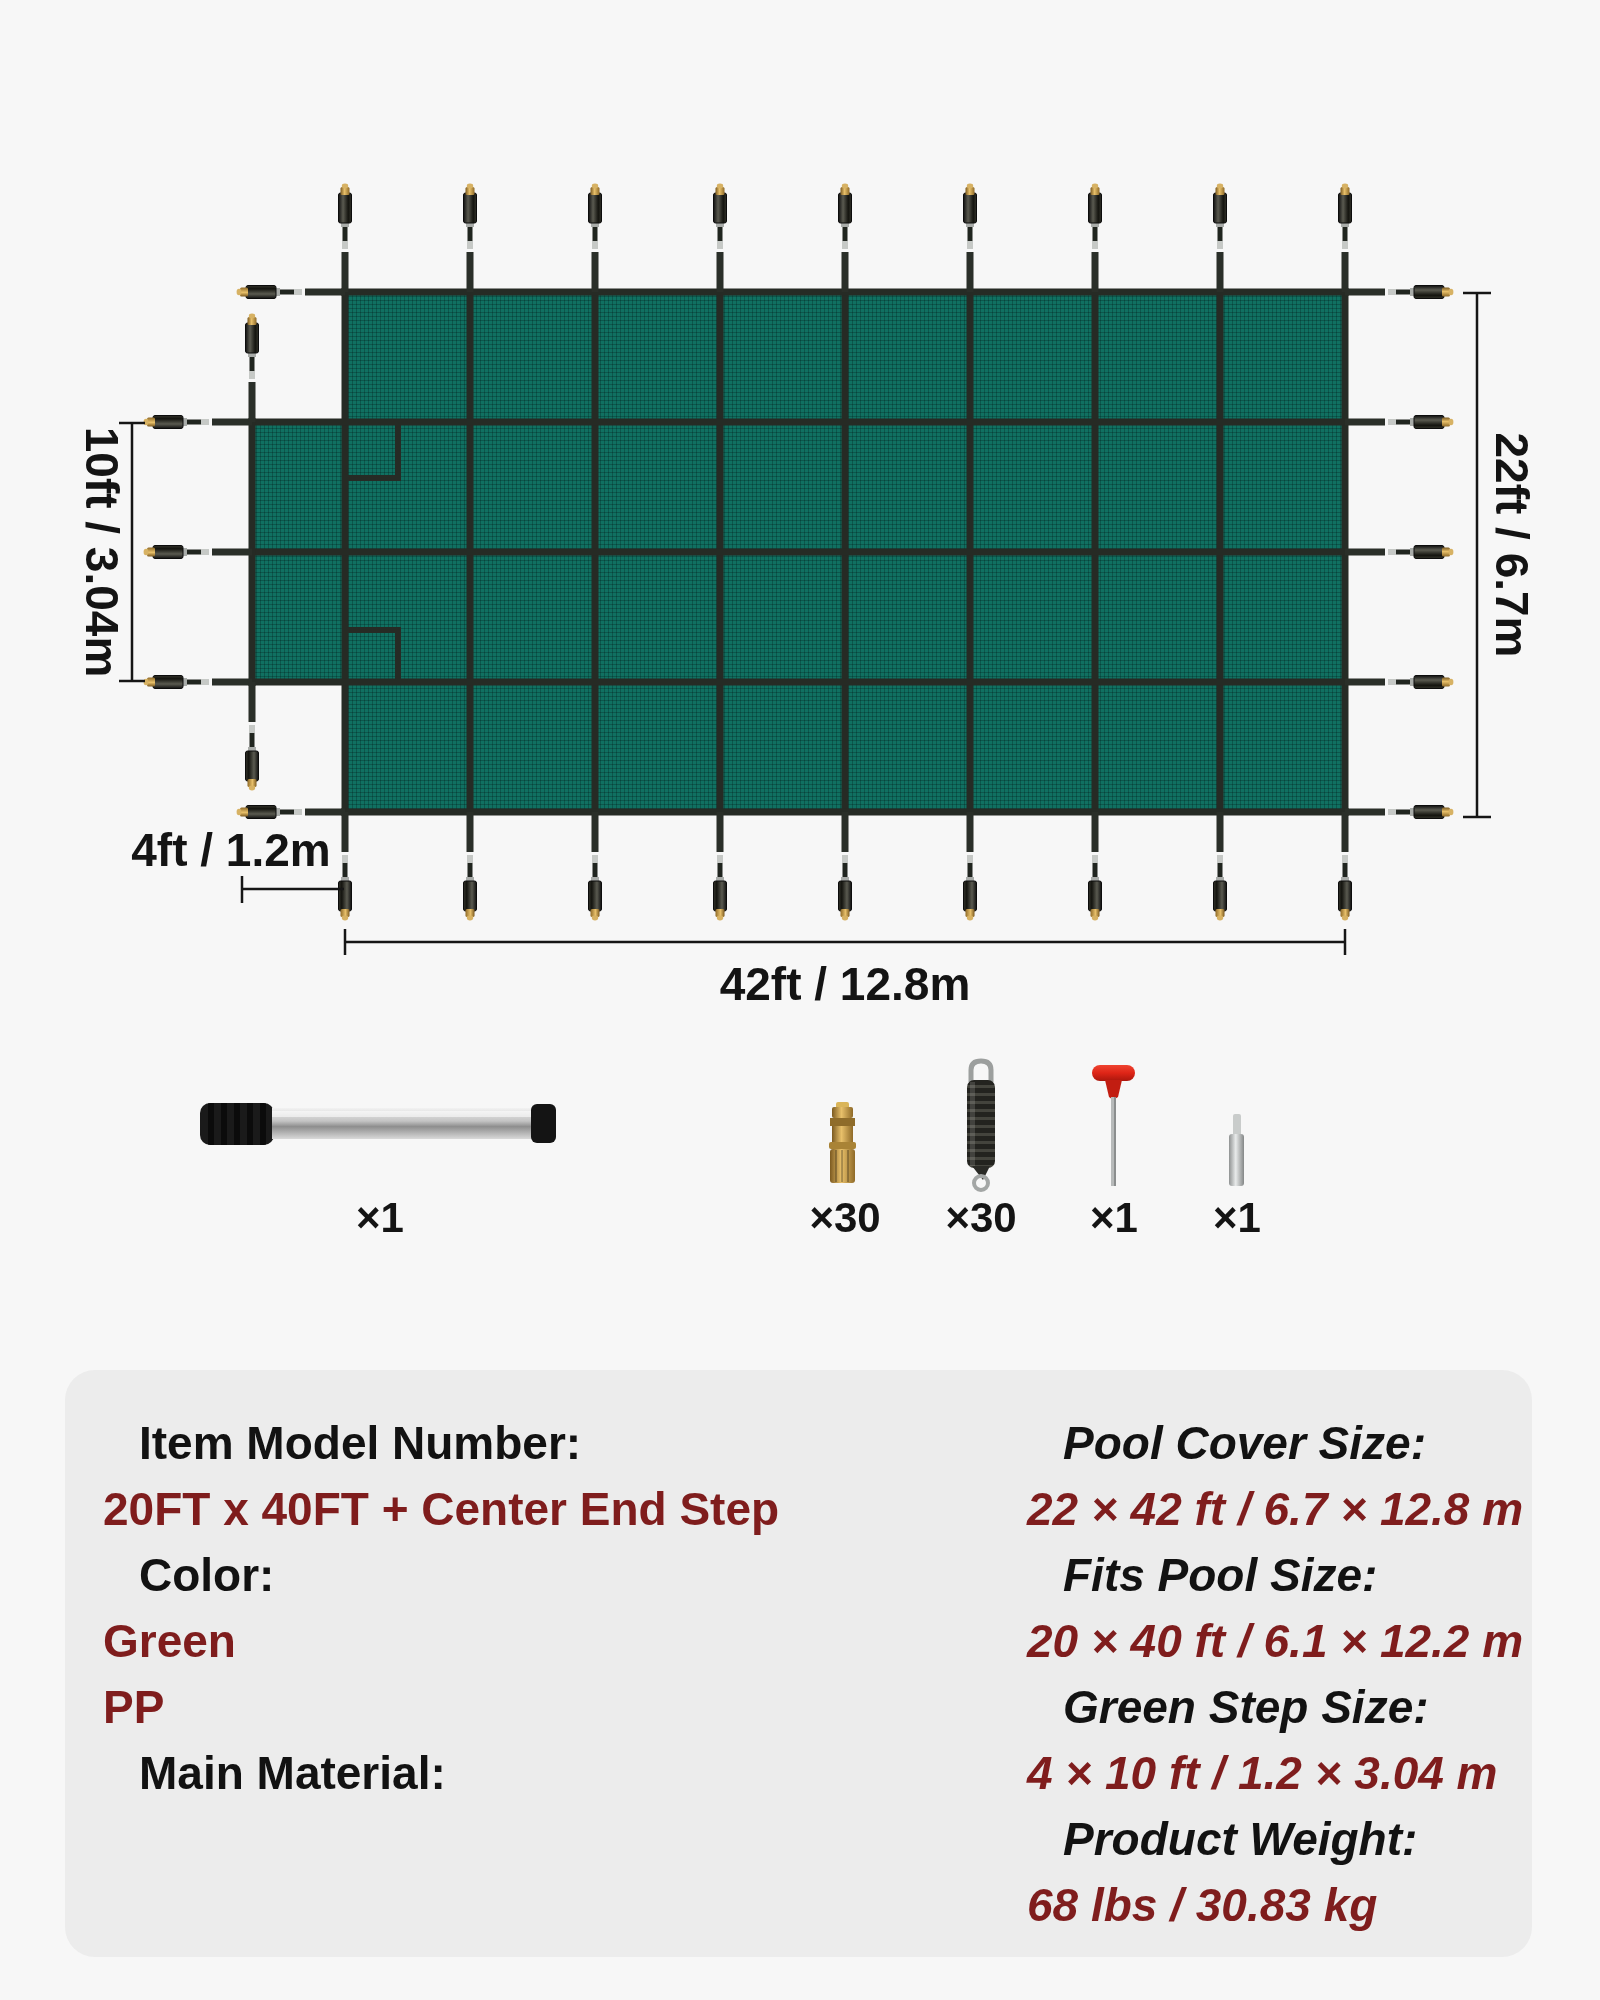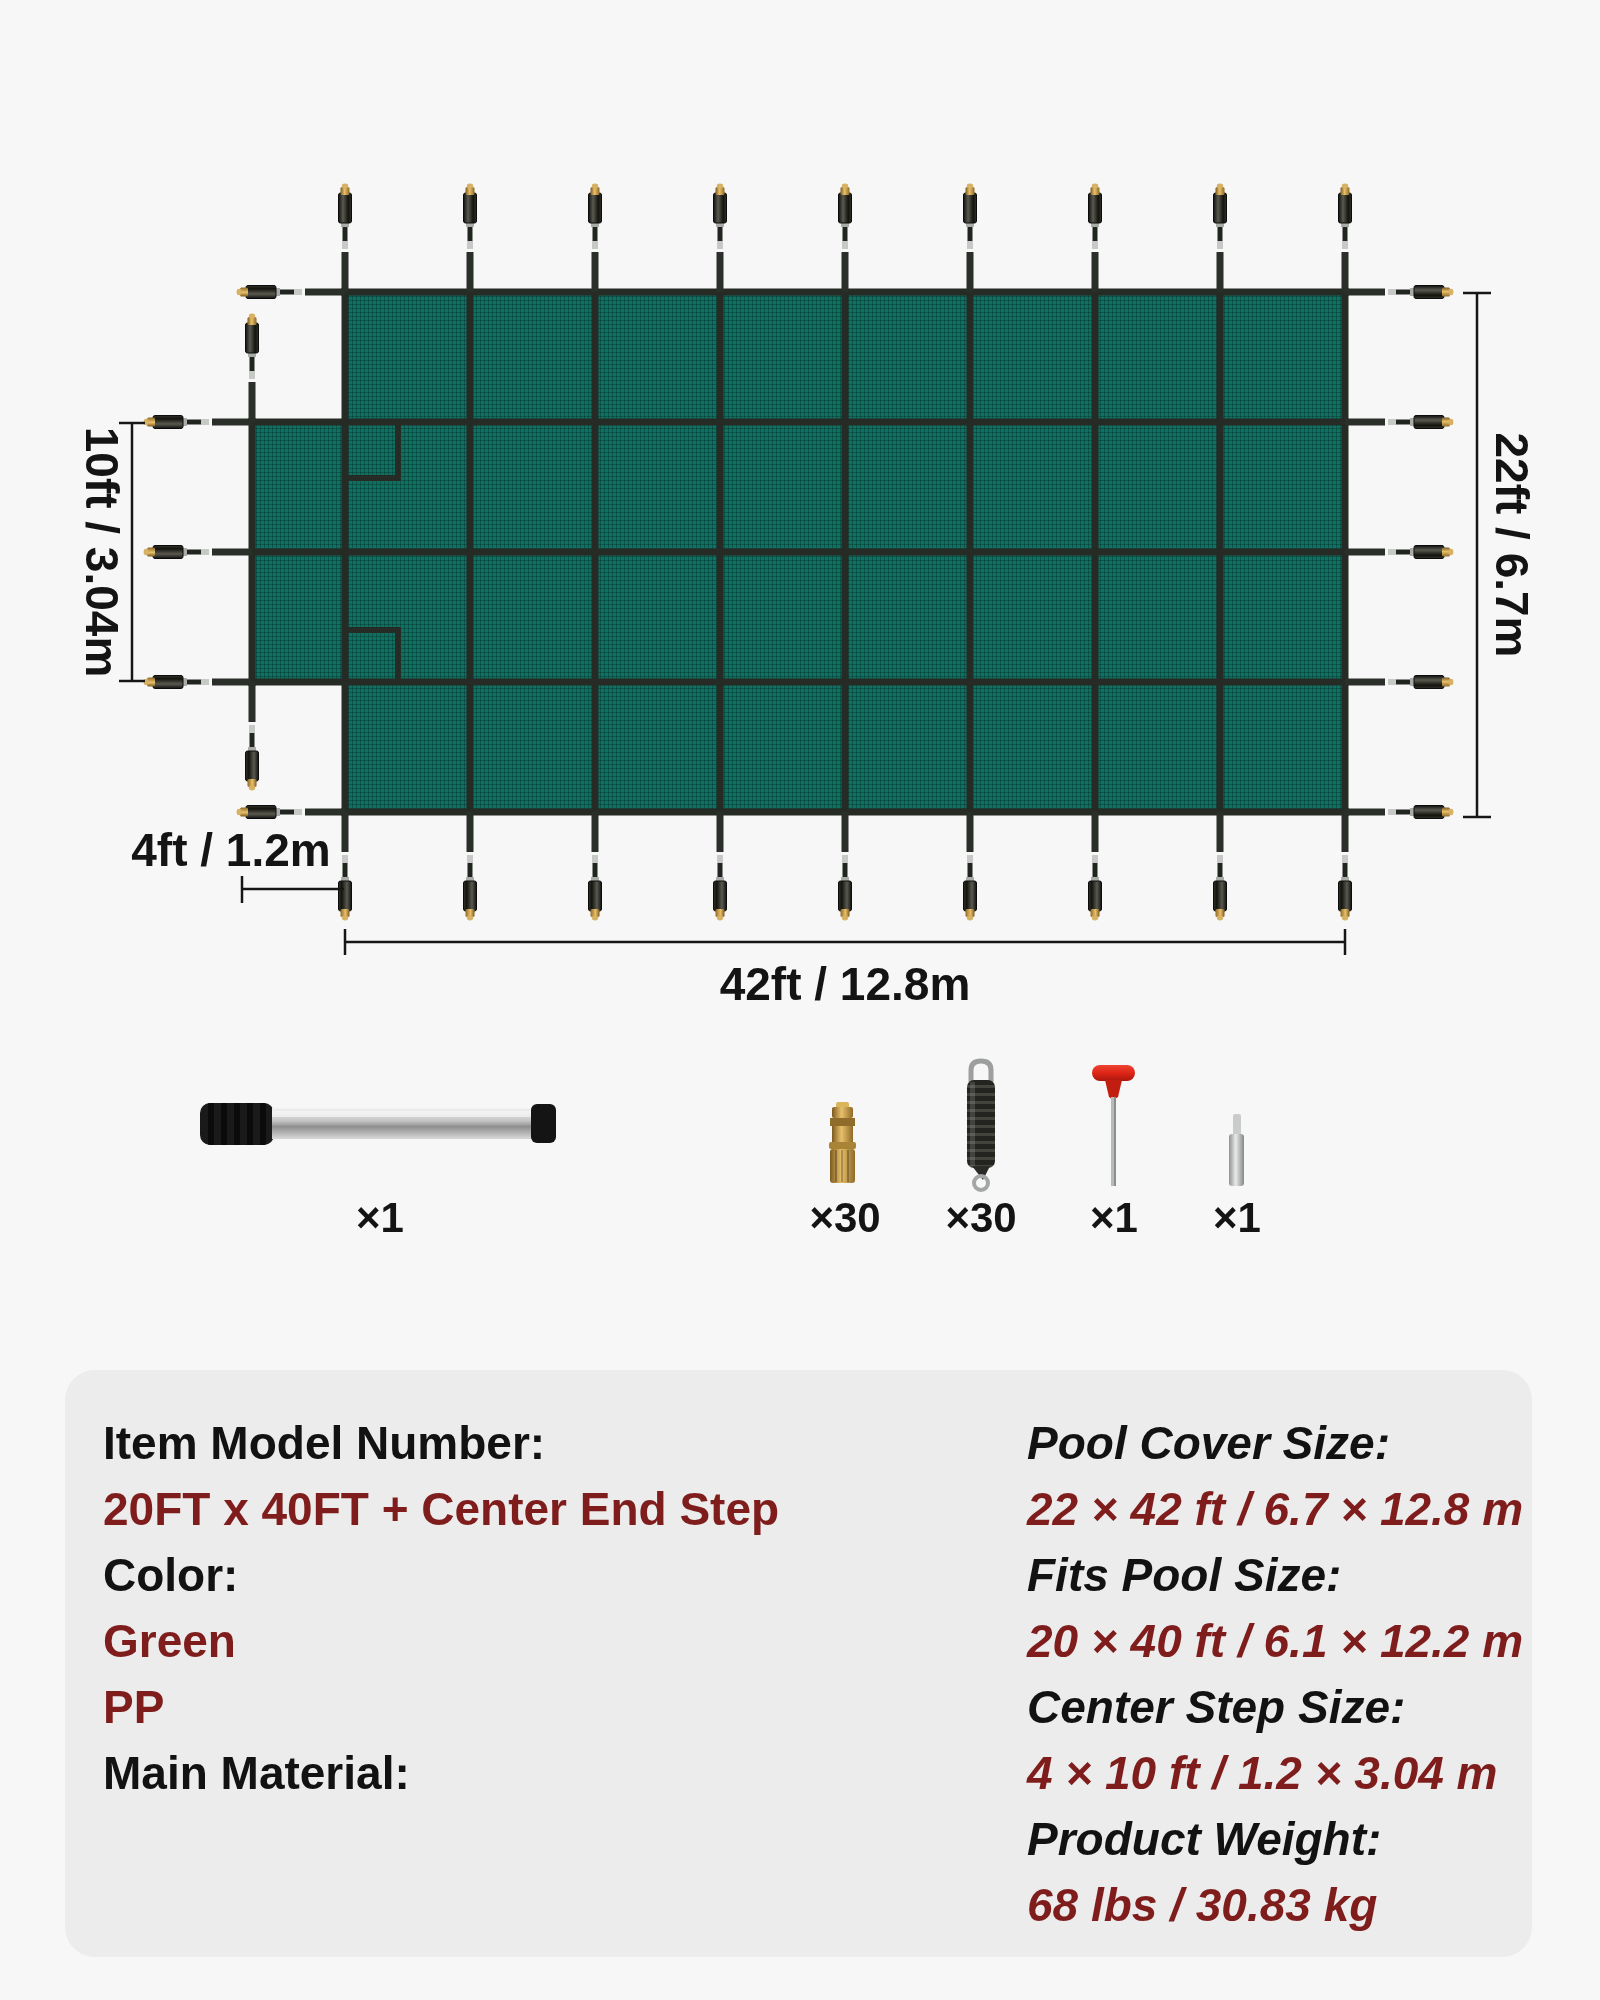--- a/index.html
+++ b/index.html
@@ -7,21 +7,21 @@
   .stage{position:relative;width:1600px;height:2000px;overflow:hidden;background:#f7f7f7;}
   .diagram-svg{position:absolute;left:0;top:0;}
   .dimtext{font:700 46px "Liberation Sans",sans-serif;fill:#141414;}
   .count{font:700 42px "Liberation Sans",sans-serif;fill:#141414;}
   .spec-panel{position:absolute;left:65px;top:1370px;width:1467px;height:587px;
               background:#ececec;border-radius:30px;}
   .spec-col{position:absolute;top:40px;display:flex;flex-direction:column;}
   .spec-col.left{left:38px;}
   .spec-col.right{left:962px;font-style:italic;}
   .spec-line{height:66px;line-height:66px;font-size:46px;font-weight:700;white-space:nowrap;}
-  .spec-label{color:#121212;}
+  .spec-label{color:#121212;margin-left:36px;}
   .spec-value{color:#7f1d1d;}
 </style>
 </head>
 <body>
 
 <div class="stage">
 
   <svg class="diagram-svg" width="1600" height="1330" viewBox="0 0 1600 1330">
     <defs>
       <pattern id="mesh" width="4" height="4" patternUnits="userSpaceOnUse">
@@ -213,20 +213,20 @@
       <div class="spec-line spec-label">Color:</div>
       <div class="spec-line spec-value">Green</div>
       <div class="spec-line spec-value">PP</div>
       <div class="spec-line spec-label">Main Material:</div>
     </div>
     <div class="spec-col right">
       <div class="spec-line spec-label">Pool Cover Size:</div>
       <div class="spec-line spec-value">22 × 42 ft / 6.7 × 12.8 m</div>
       <div class="spec-line spec-label">Fits Pool Size:</div>
       <div class="spec-line spec-value">20 × 40 ft / 6.1 × 12.2 m</div>
-      <div class="spec-line spec-label">Center Step Size:</div>
+      <div class="spec-line spec-label">Green Step Size:</div>
       <div class="spec-line spec-value">4 × 10 ft / 1.2 × 3.04 m</div>
       <div class="spec-line spec-label">Product Weight:</div>
       <div class="spec-line spec-value">68 lbs / 30.83 kg</div>
     </div>
   </div>
 
 </div>
 
 </body></html>

